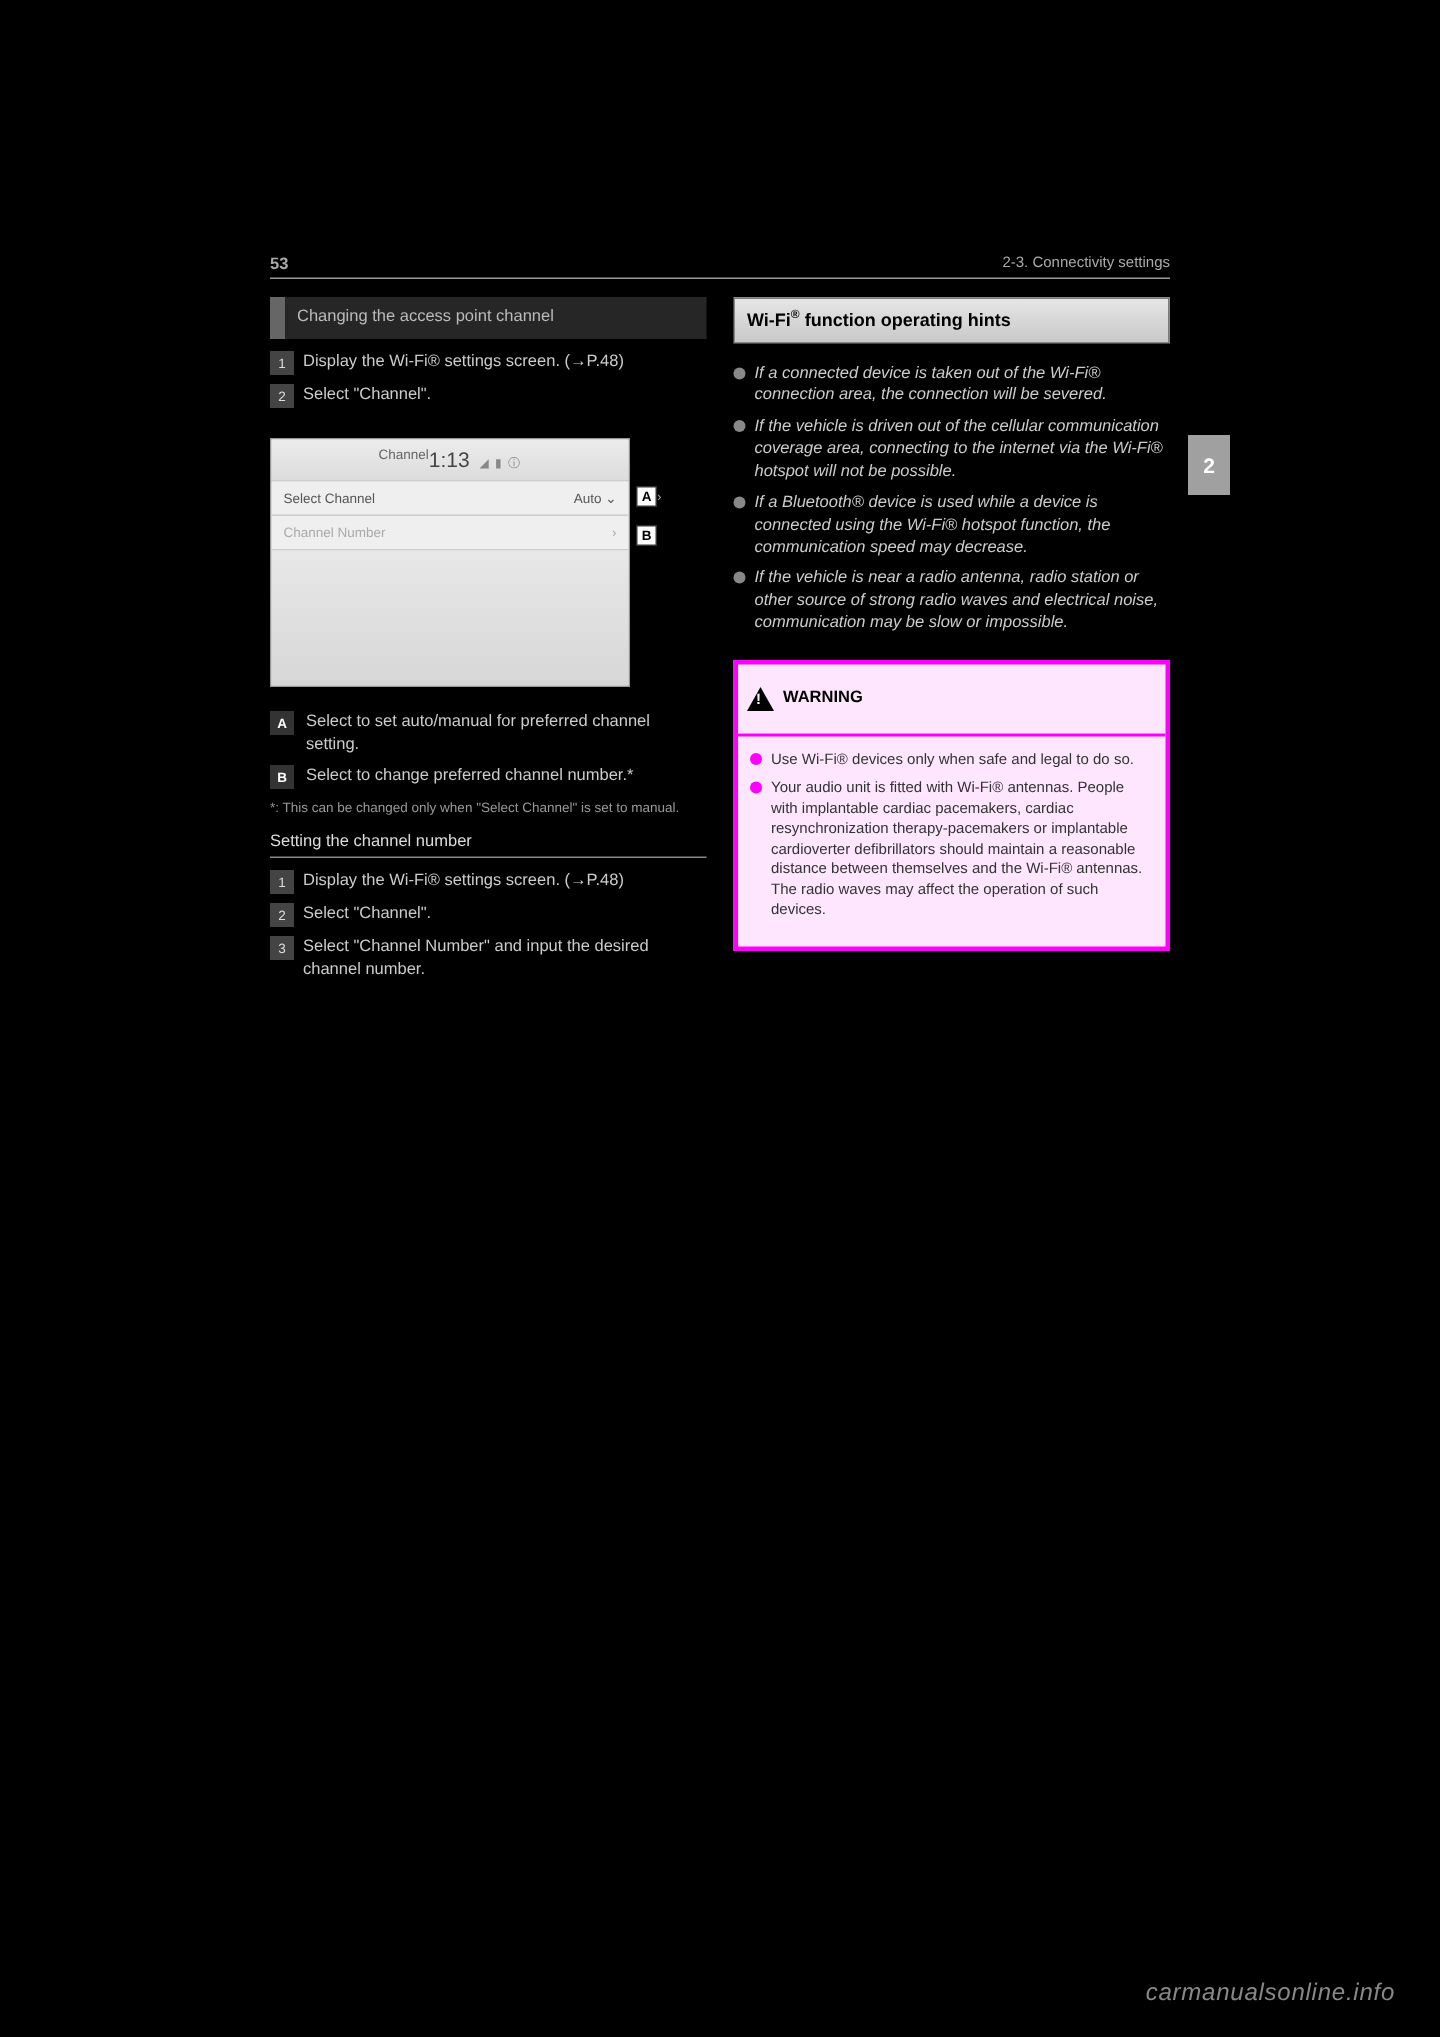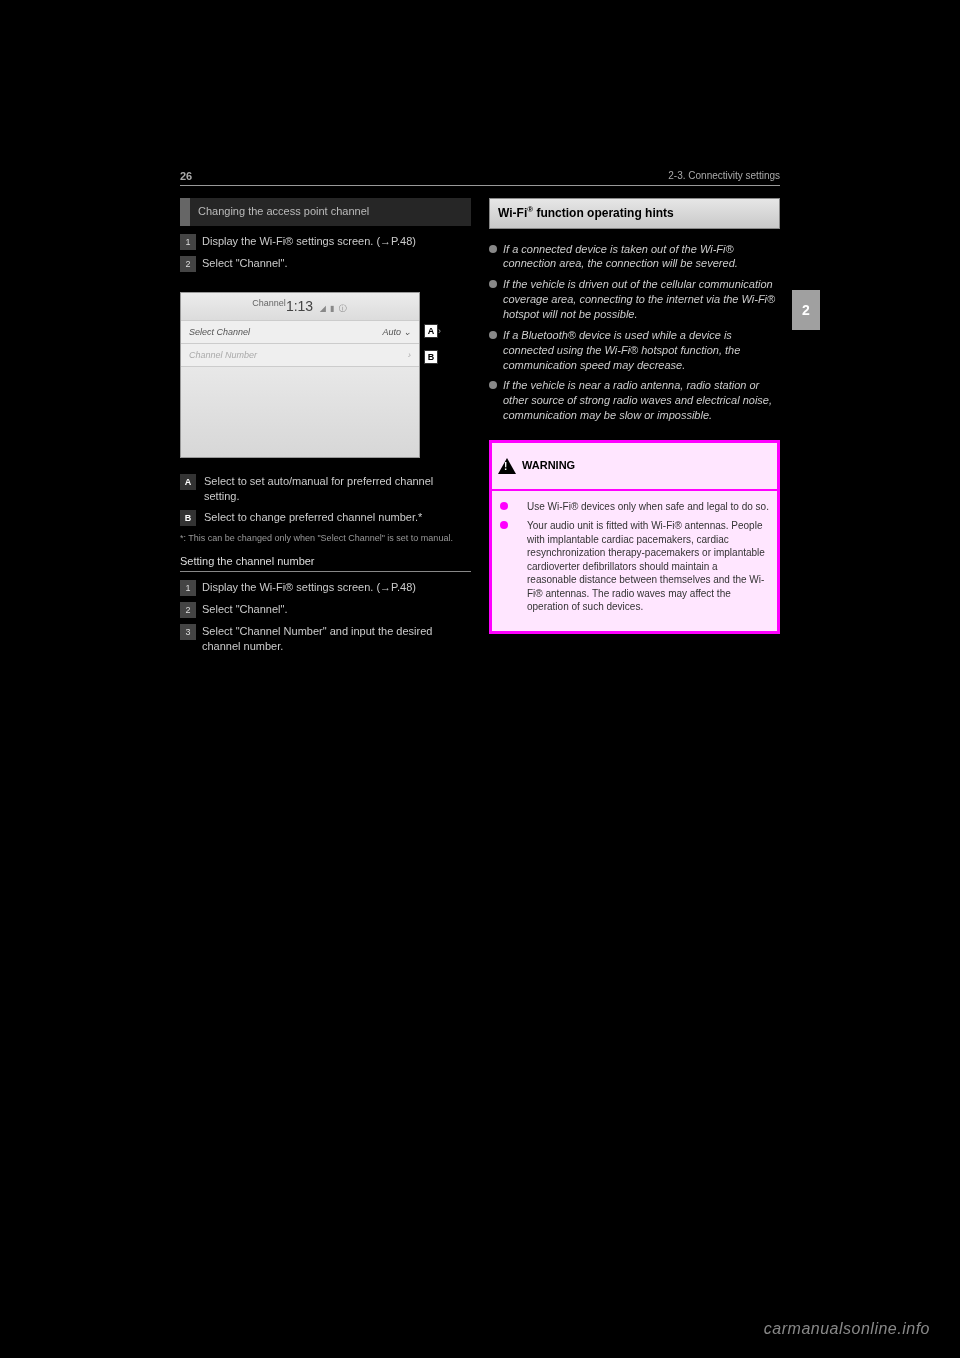--- a/index.html
+++ b/index.html
@@ -60,21 +60,21 @@
     display: flex; justify-content: center;
     padding: 4px 8px;
     color: #666;
     border-bottom: 1px solid #ccc;
     background: linear-gradient(#ececec,#dcdcdc);
   }
   .screenshot .titlebar .time { font-size: 14px; color: #444; }
   .screenshot .row {
     display: flex; justify-content: space-between; 
     padding: 5px 8px; border-bottom: 1px solid #ccc;
-    background: #efefef; color:#555;font-style:italic;
+    background: #efefef; color:#555;
   }
   .screenshot .row.dim { color:#aaa;gap:26px; }
   .marker {
     display: inline-block; width: 14px; height: 14px;
     border: 1px solid #333; background: #fff; color:#000;
     font-size: 9px; font-weight: bold; text-align:center; line-height:13px;
     margin-left: 4px;
   }
   .screenshot .filler { height: 90px; background: linear-gradient(#e8e8e8,#d7d7d7); }
   .icons-mini { font-size: 8px; color:#888; letter-spacing:1px; margin-left:4px;}
@@ -143,40 +143,40 @@
     position: relative;
   }
   .warning-head .tri::after {
     content: "!";
     position:absolute; left:-3px; top:2px;
     color:#fff; font-weight:bold; font-size:10px;
   }
   .warning-head .label { font-weight:bold; color:#000; font-size:11px; }
   .warning-body { padding: 6px 8px 14px 8px; color:#333; }
   .warning-body ul { list-style:none; }
-  .warning-body li { display:flex; gap:19px; padding:3px 0; }
+  .warning-body li { display:flex; gap:6px; padding:3px 0; }
   .warning-body .wdot {
     width:8px; height:8px; border-radius:50%; background:#ff00ff;
     flex-shrink:0; margin-top:2px;
   }
 
   .footer-wm {
     position:absolute;
     bottom: 20px; right: 30px;
     color: #888; font-size: 16px; font-style: italic;
     letter-spacing: 0.5px;
   }
 </style>
 </head>
 <body>
 
 <div class="page">
 
   <div class="page-header">
-    <span class="page-num">26</span>
+    <span class="page-num">53</span>
     <span>2-3. Connectivity settings</span>
   </div>
 
   <div class="side-tab">2</div>
 
   <div class="columns">
 
     <div class="col col-left">
 
       <div class="subsection-bar">

